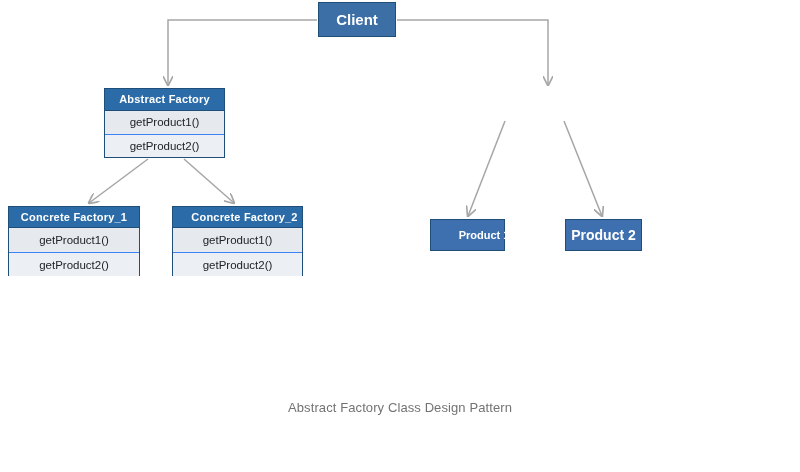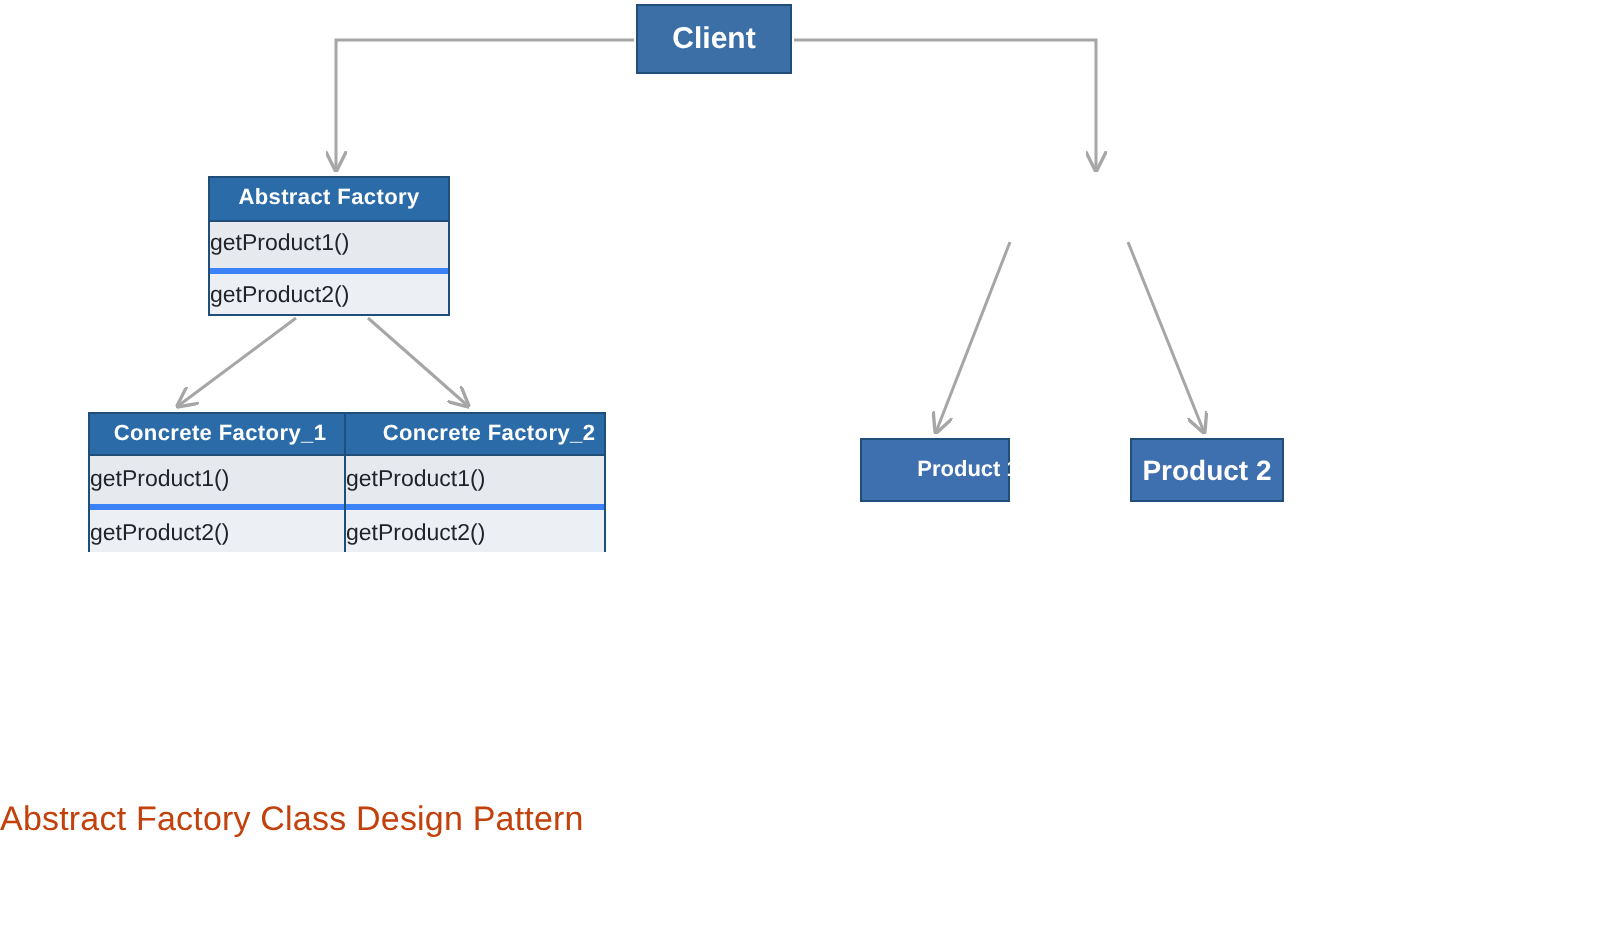--- a/index.html
+++ b/index.html
@@ -41,26 +41,27 @@
     letter-spacing: 0.2px;
     white-space: nowrap;
     overflow: hidden;
     border-bottom: 1px solid #1f4e79;
   }
   .uml-row {
     box-sizing: border-box;
     width: 100%;
     background: #e6eaef;
     color: #20242a;
+    text-align: center;
     white-space: nowrap;
     overflow: hidden;
   }
   .uml-row.alt {
     background: #eceff3;
-    border-top: 3px solid #3b82f6;
+    border-top: 1px solid #3b82f6;
   }
 
   
   .solid-box {
     position: absolute;
     box-sizing: border-box;
     border: 1px solid #1f4e79;
     background: #3a6ea5;
     color: #ffffff;
     font-weight: bold;
@@ -84,21 +85,21 @@
   #abstract-factory-box .uml-header { height: 22px; line-height: 21px; font-size: 11px; }
   #abstract-factory-box .uml-row { height: 23px; line-height: 23px; font-size: 11.5px; }
 
   #abstract-product-box {
     left: 460px; top: 88px; width: 150px; height: 32px;
     font-size: 11.5px;
     background: #3b6fa6;
   }
 
   #concrete-factory-1-box {
-    left: 8px; top: 206px; width: 132px; height: 70px; margin-left: 36px;
+    left: 8px; top: 206px; width: 132px; height: 70px;
   }
   #concrete-factory-1-box .uml-header { height: 21px; line-height: 20px; font-size: 11px; }
   #concrete-factory-1-box .uml-row { height: 24px; line-height: 24px; font-size: 11.5px; }
 
   #concrete-factory-2-box {
     left: 172px; top: 206px; width: 131px; height: 70px;
   }
   #concrete-factory-2-box .uml-header { height: 21px; line-height: 20px; font-size: 11px; padding-left: 14px; }
   #concrete-factory-2-box .uml-row { height: 24px; line-height: 24px; font-size: 11.5px; }
 
@@ -112,22 +113,23 @@
     left: 565px; top: 219px; width: 77px; height: 32px;
     font-size: 14px;
     background: #3e6fae;
   }
 
   #caption {
     position: absolute;
     left: 0;
     top: 400px;
     width: 800px;
-    font-size: 17px;
-    color: #c2410c;
+    text-align: center;
+    font-size: 13px;
+    color: #737373;
     letter-spacing: 0.1px;
   }
 </style>
 </head>
 <body>
 
 <div id="canvas">
 
   <svg id="wires" viewBox="0 0 800 472" width="800" height="472" xmlns="http://www.w3.org/2000/svg">
     <defs>

